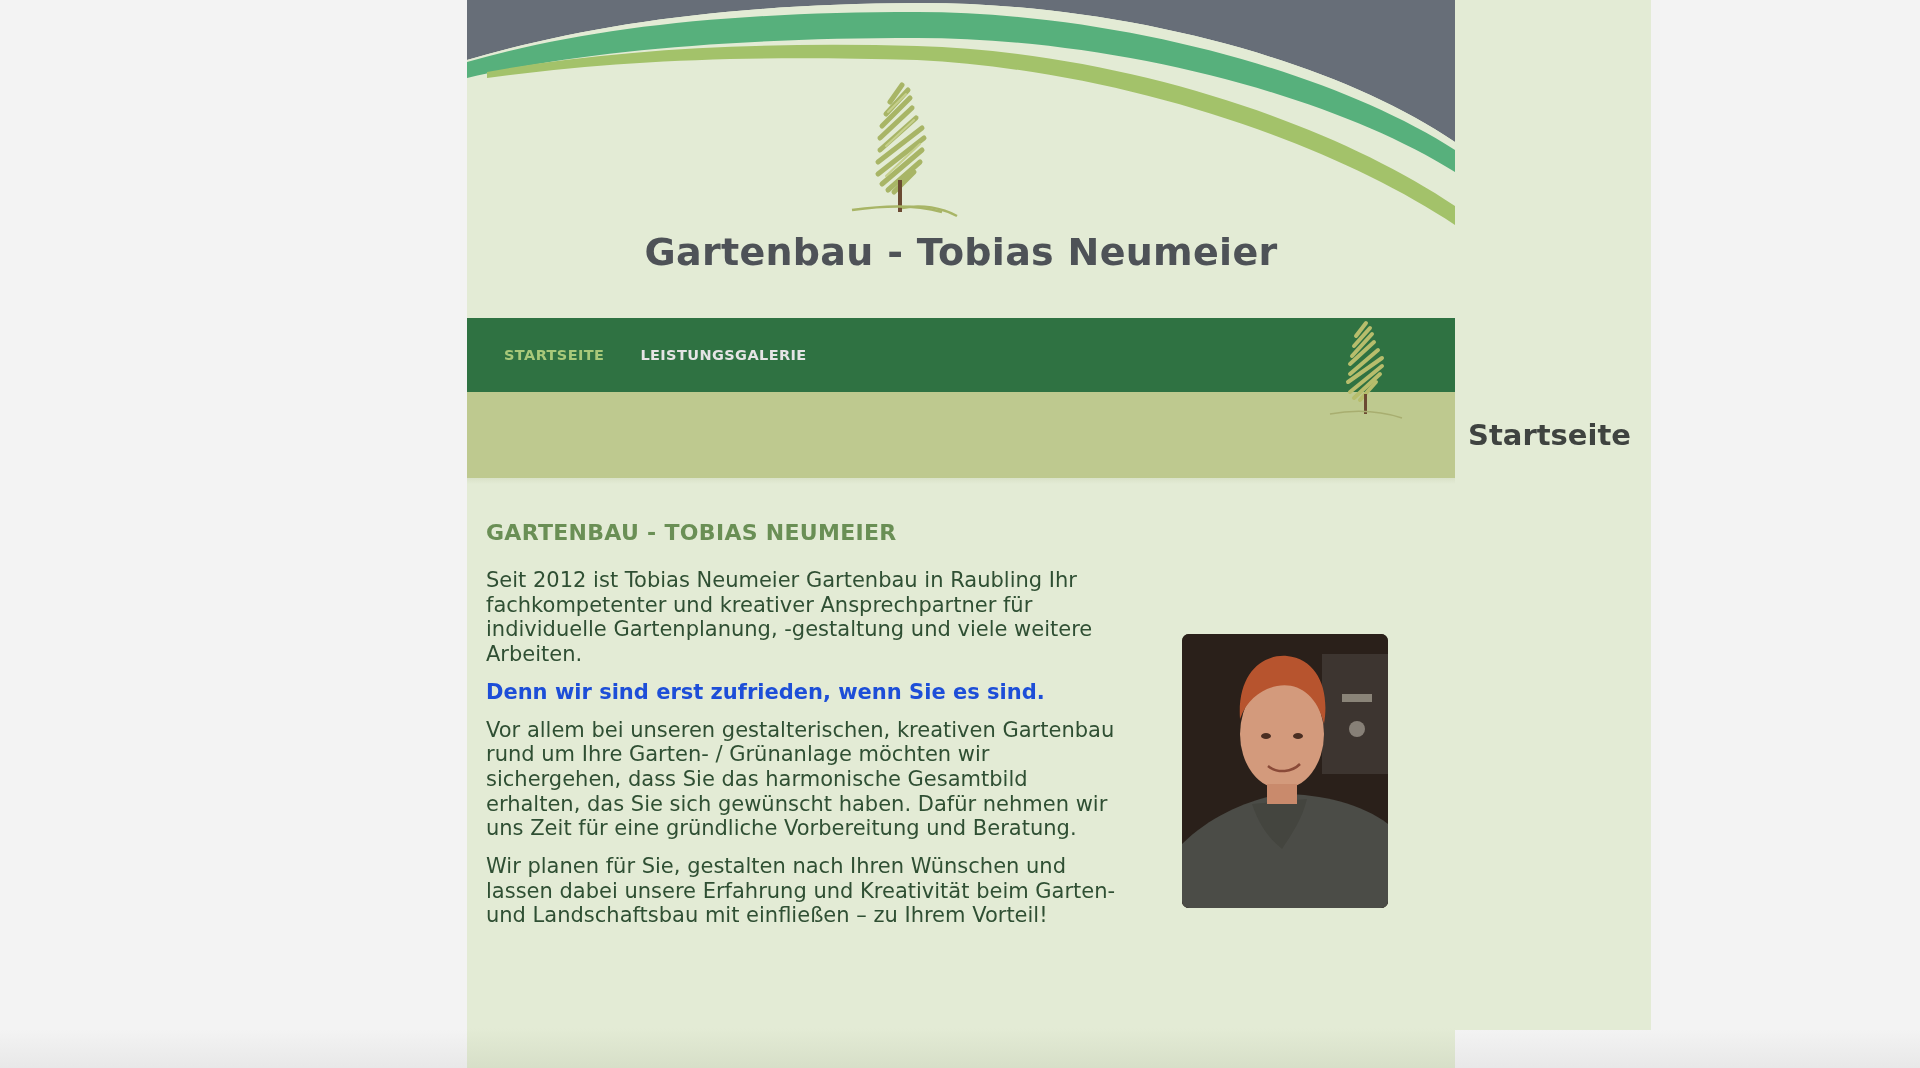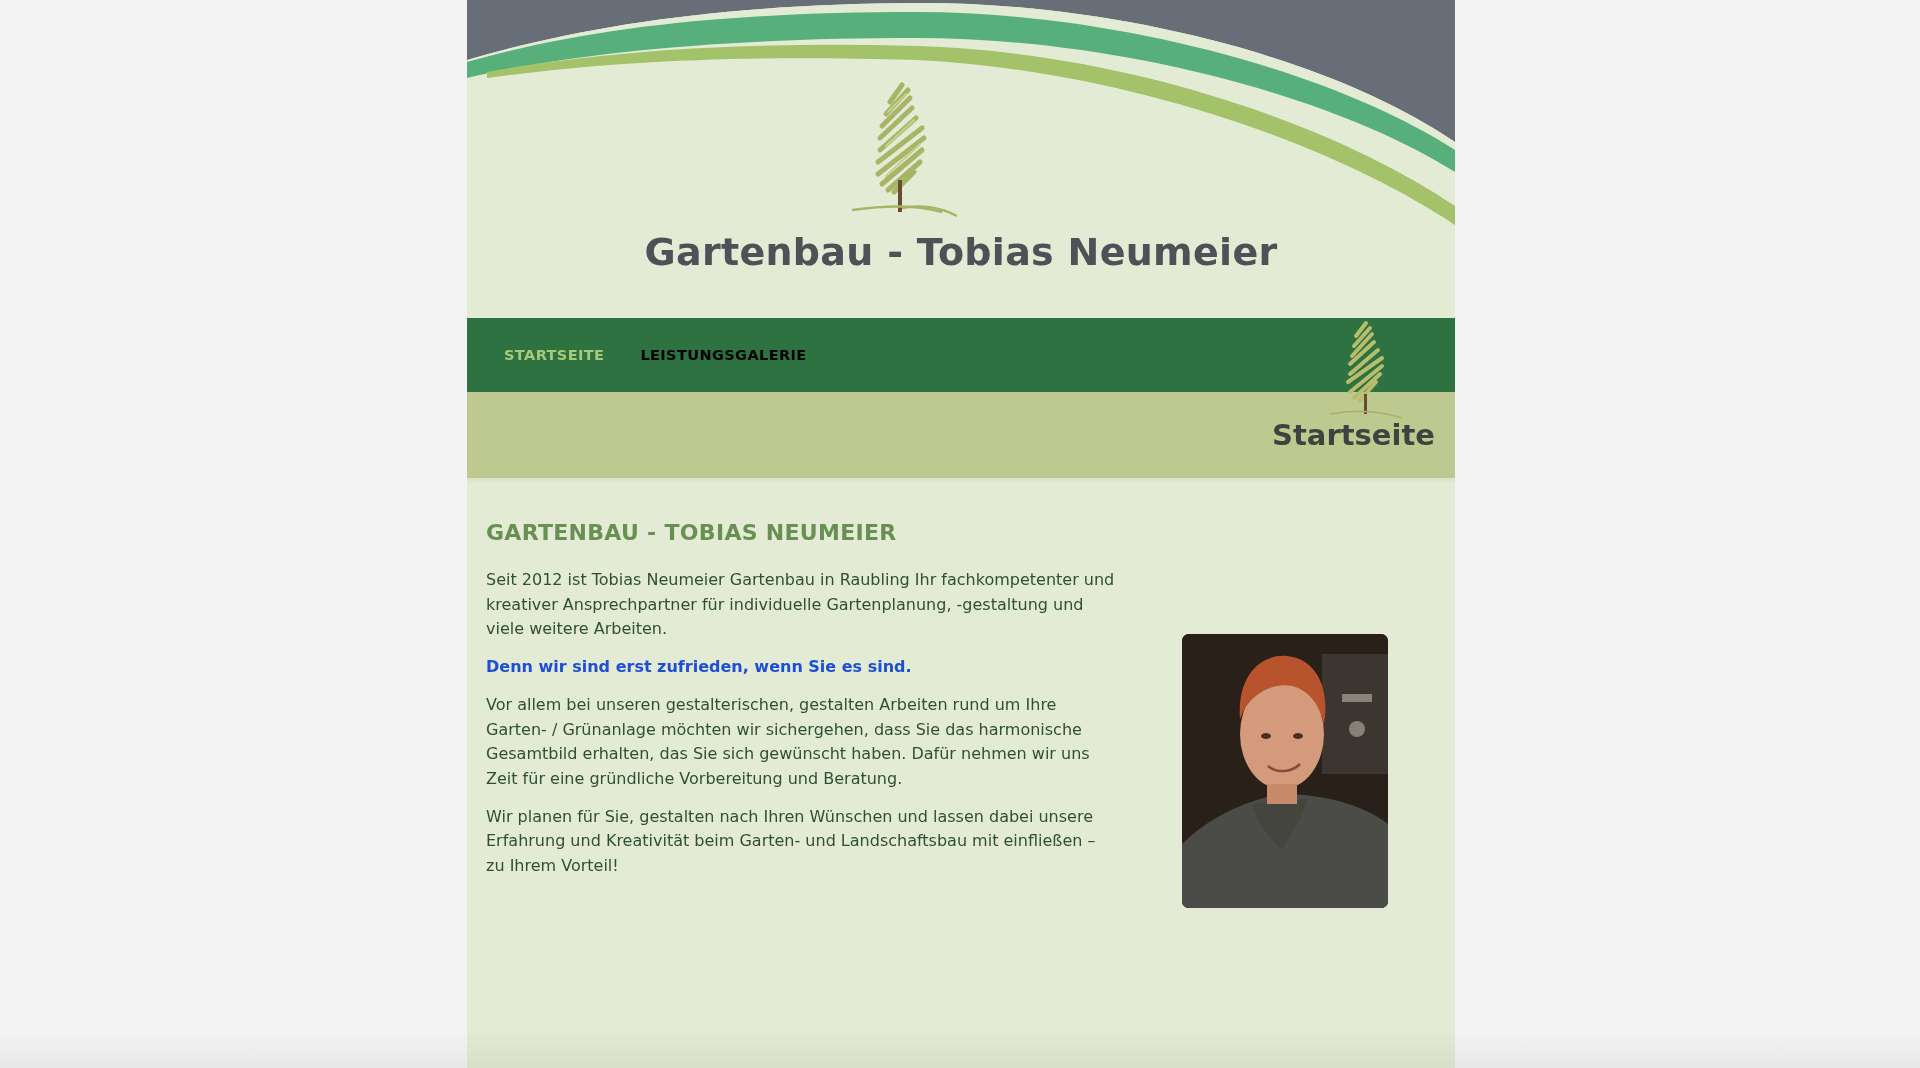--- a/index.html
+++ b/index.html
@@ -3,41 +3,41 @@
   <meta charset="utf-8">
   <style>
     html, body { margin:0; padding:0; }
     body {
       width:1920px; height:1068px; overflow:hidden;
       background:#f3f3f3;
       font-family:"DejaVu Sans", sans-serif;
       position:relative;
     }
     .page {
-      position:absolute; left:467px; top:0; width:988px; height:1068px;
+      position:absolute; left:467px; top:0; width:1184px; height:1068px;
       background:#e3ebd5;
       overflow:hidden;
     }
     
     .header { position:relative; width:988px; height:318px; background:#e3ebd5; overflow:hidden; }
     .header svg.swoosh { position:absolute; left:0; top:0; }
     .logo-tree { position:absolute; left:375px; top:80px; }
     .site-title {
       position:absolute; left:0; right:0; top:230px; text-align:center;
       font-size:38px; font-weight:bold; color:#4e5257; letter-spacing:0.3px;
     }
     
     .nav {
       position:absolute; left:0; top:318px; width:988px; height:74px;
       background:#2f7242;
     }
     .nav-list { display:flex; align-items:center; height:74px; padding-left:19px; margin:0; list-style:none; }
     .nav-item {
       position:relative; padding:0 18px; height:74px; line-height:74px;
-      font-size:14.5px; font-weight:bold; color:#000000; letter-spacing:0.4px;
+      font-size:14.5px; font-weight:bold; color:#e5e5e5; letter-spacing:0.4px;
       cursor:pointer; text-transform:uppercase;
     }
     .nav-item.active { color:#a9c97a; }
     .nav-item.active::after {
       content:""; position:absolute; left:0; right:0; bottom:-4px; height:4px; background:#6ea65a;
     }
     
     .band {
       position:absolute; left:0; top:392px; width:988px; height:86px;
       background:#bec98f;
@@ -48,21 +48,21 @@
       font-size:29px; font-weight:bold; color:#3f4340;
     }
     .band-shadow { position:absolute; left:0; top:478px; width:988px; height:6px;
       background:linear-gradient(#d9e2c8,#e3ebd5); }
     
     .content { position:absolute; left:19px; top:520px; width:630px; }
     .content h1 {
       margin:0 0 23px 0; font-size:22px; font-weight:bold; color:#6a8f55; letter-spacing:0.3px;
     }
     .content p {
-      margin:0 0 13px 0; font-size:16px; line-height:24.7px; color:#2f4f33;
+      margin:0 0 13px 0; font-size:21px; line-height:24.7px; color:#2f4f33;
     }
     .content p b { color:#1d4ed8; }
     .photo {
       position:absolute; left:715px; top:634px; width:206px; height:274px;
       border-radius:7px; overflow:hidden;
       background:radial-gradient(ellipse at 45% 35%, #6a4a3a 0%, #3a2b22 40%, #221a15 75%);
     }
     .fade { position:absolute; left:0; bottom:0; width:988px; height:40px;
       background:linear-gradient(rgba(227,235,213,0), #d7dfc8); }
     .sidefade-l { position:absolute; left:0; top:1030px; width:467px; height:38px;
@@ -134,21 +134,21 @@
     </g>
     <rect x="42" y="74" width="3" height="20" fill="#6b4a32"></rect>
     <path d="M8,94 C30,90 55,90 80,98" stroke="#a8ae70" stroke-width="1.5" fill="none"></path>
   </svg>
   <div class="band-title">Startseite</div>
 
   <main class="content">
     <h1>GARTENBAU - TOBIAS NEUMEIER</h1>
     <p>Seit 2012 ist Tobias Neumeier Gartenbau in Raubling Ihr fachkompetenter und kreativer Ansprechpartner für individuelle Gartenplanung, -gestaltung und viele weitere Arbeiten.</p>
     <p><b>Denn wir sind erst zufrieden, wenn Sie es sind.</b></p>
-    <p>Vor allem bei unseren gestalterischen, gestalten Arbeiten rund um Ihre Garten- / Grünanlage möchten wir sichergehen, dass Sie das harmonische Gesamtbild erhalten, das Sie sich gewünscht haben. Dafür nehmen wir uns Zeit für eine gründliche Vorbereitung und Beratung.</p>
+    <p>Vor allem bei unseren gestalterischen, kreativen Gartenbau rund um Ihre Garten- / Grünanlage möchten wir sichergehen, dass Sie das harmonische Gesamtbild erhalten, das Sie sich gewünscht haben. Dafür nehmen wir uns Zeit für eine gründliche Vorbereitung und Beratung.</p>
     <p>Wir planen für Sie, gestalten nach Ihren Wünschen und lassen dabei unsere Erfahrung und Kreativität beim Garten- und Landschaftsbau mit einfließen – zu Ihrem Vorteil!</p>
   </main>
 
   <div class="photo" title="Portrait of Tobias Neumeier">
     <svg width="206" height="274" viewBox="0 0 206 274">
       <rect width="206" height="274" fill="#2a201a"></rect>
       <rect x="140" y="20" width="66" height="120" fill="#3d3530"></rect>
       <rect x="160" y="60" width="30" height="8" fill="#8a8478"></rect>
       <circle cx="175" cy="95" r="8" fill="#b9b3a6" opacity="0.6"></circle>
       <path d="M0,274 L0,210 C30,180 70,165 100,160 C140,160 180,170 206,190 L206,274 Z" fill="#4b4c47"></path>

